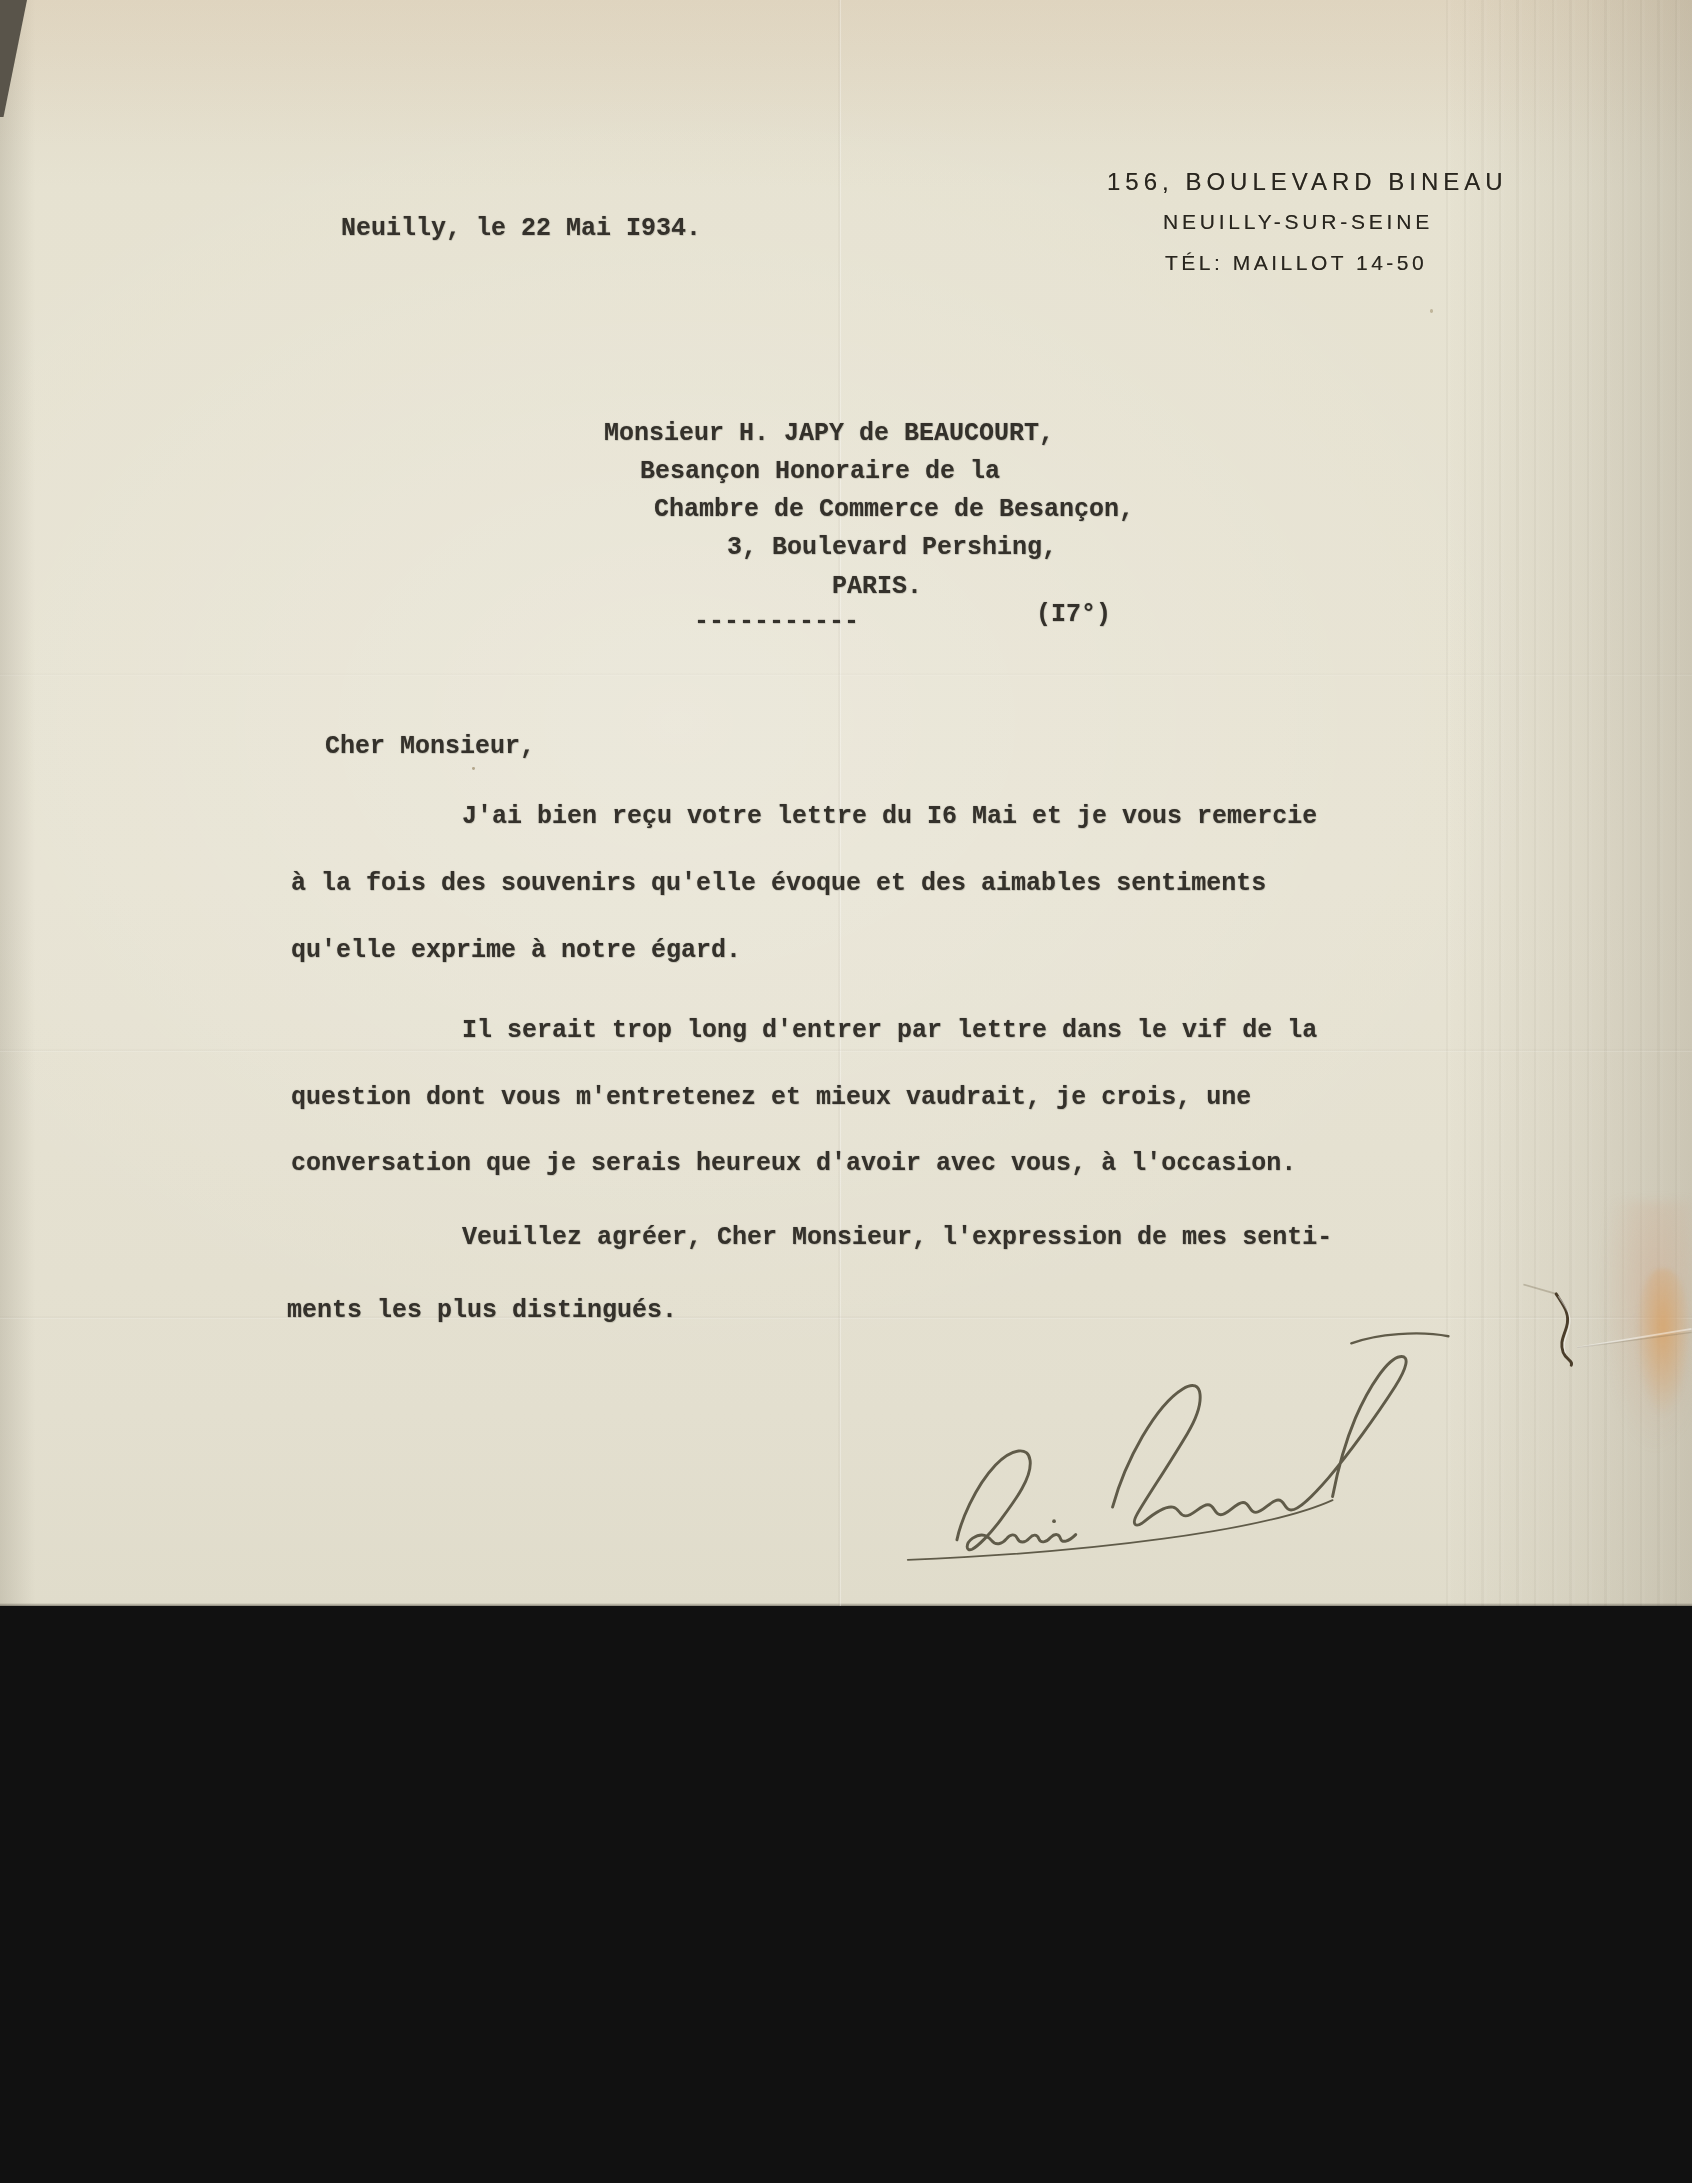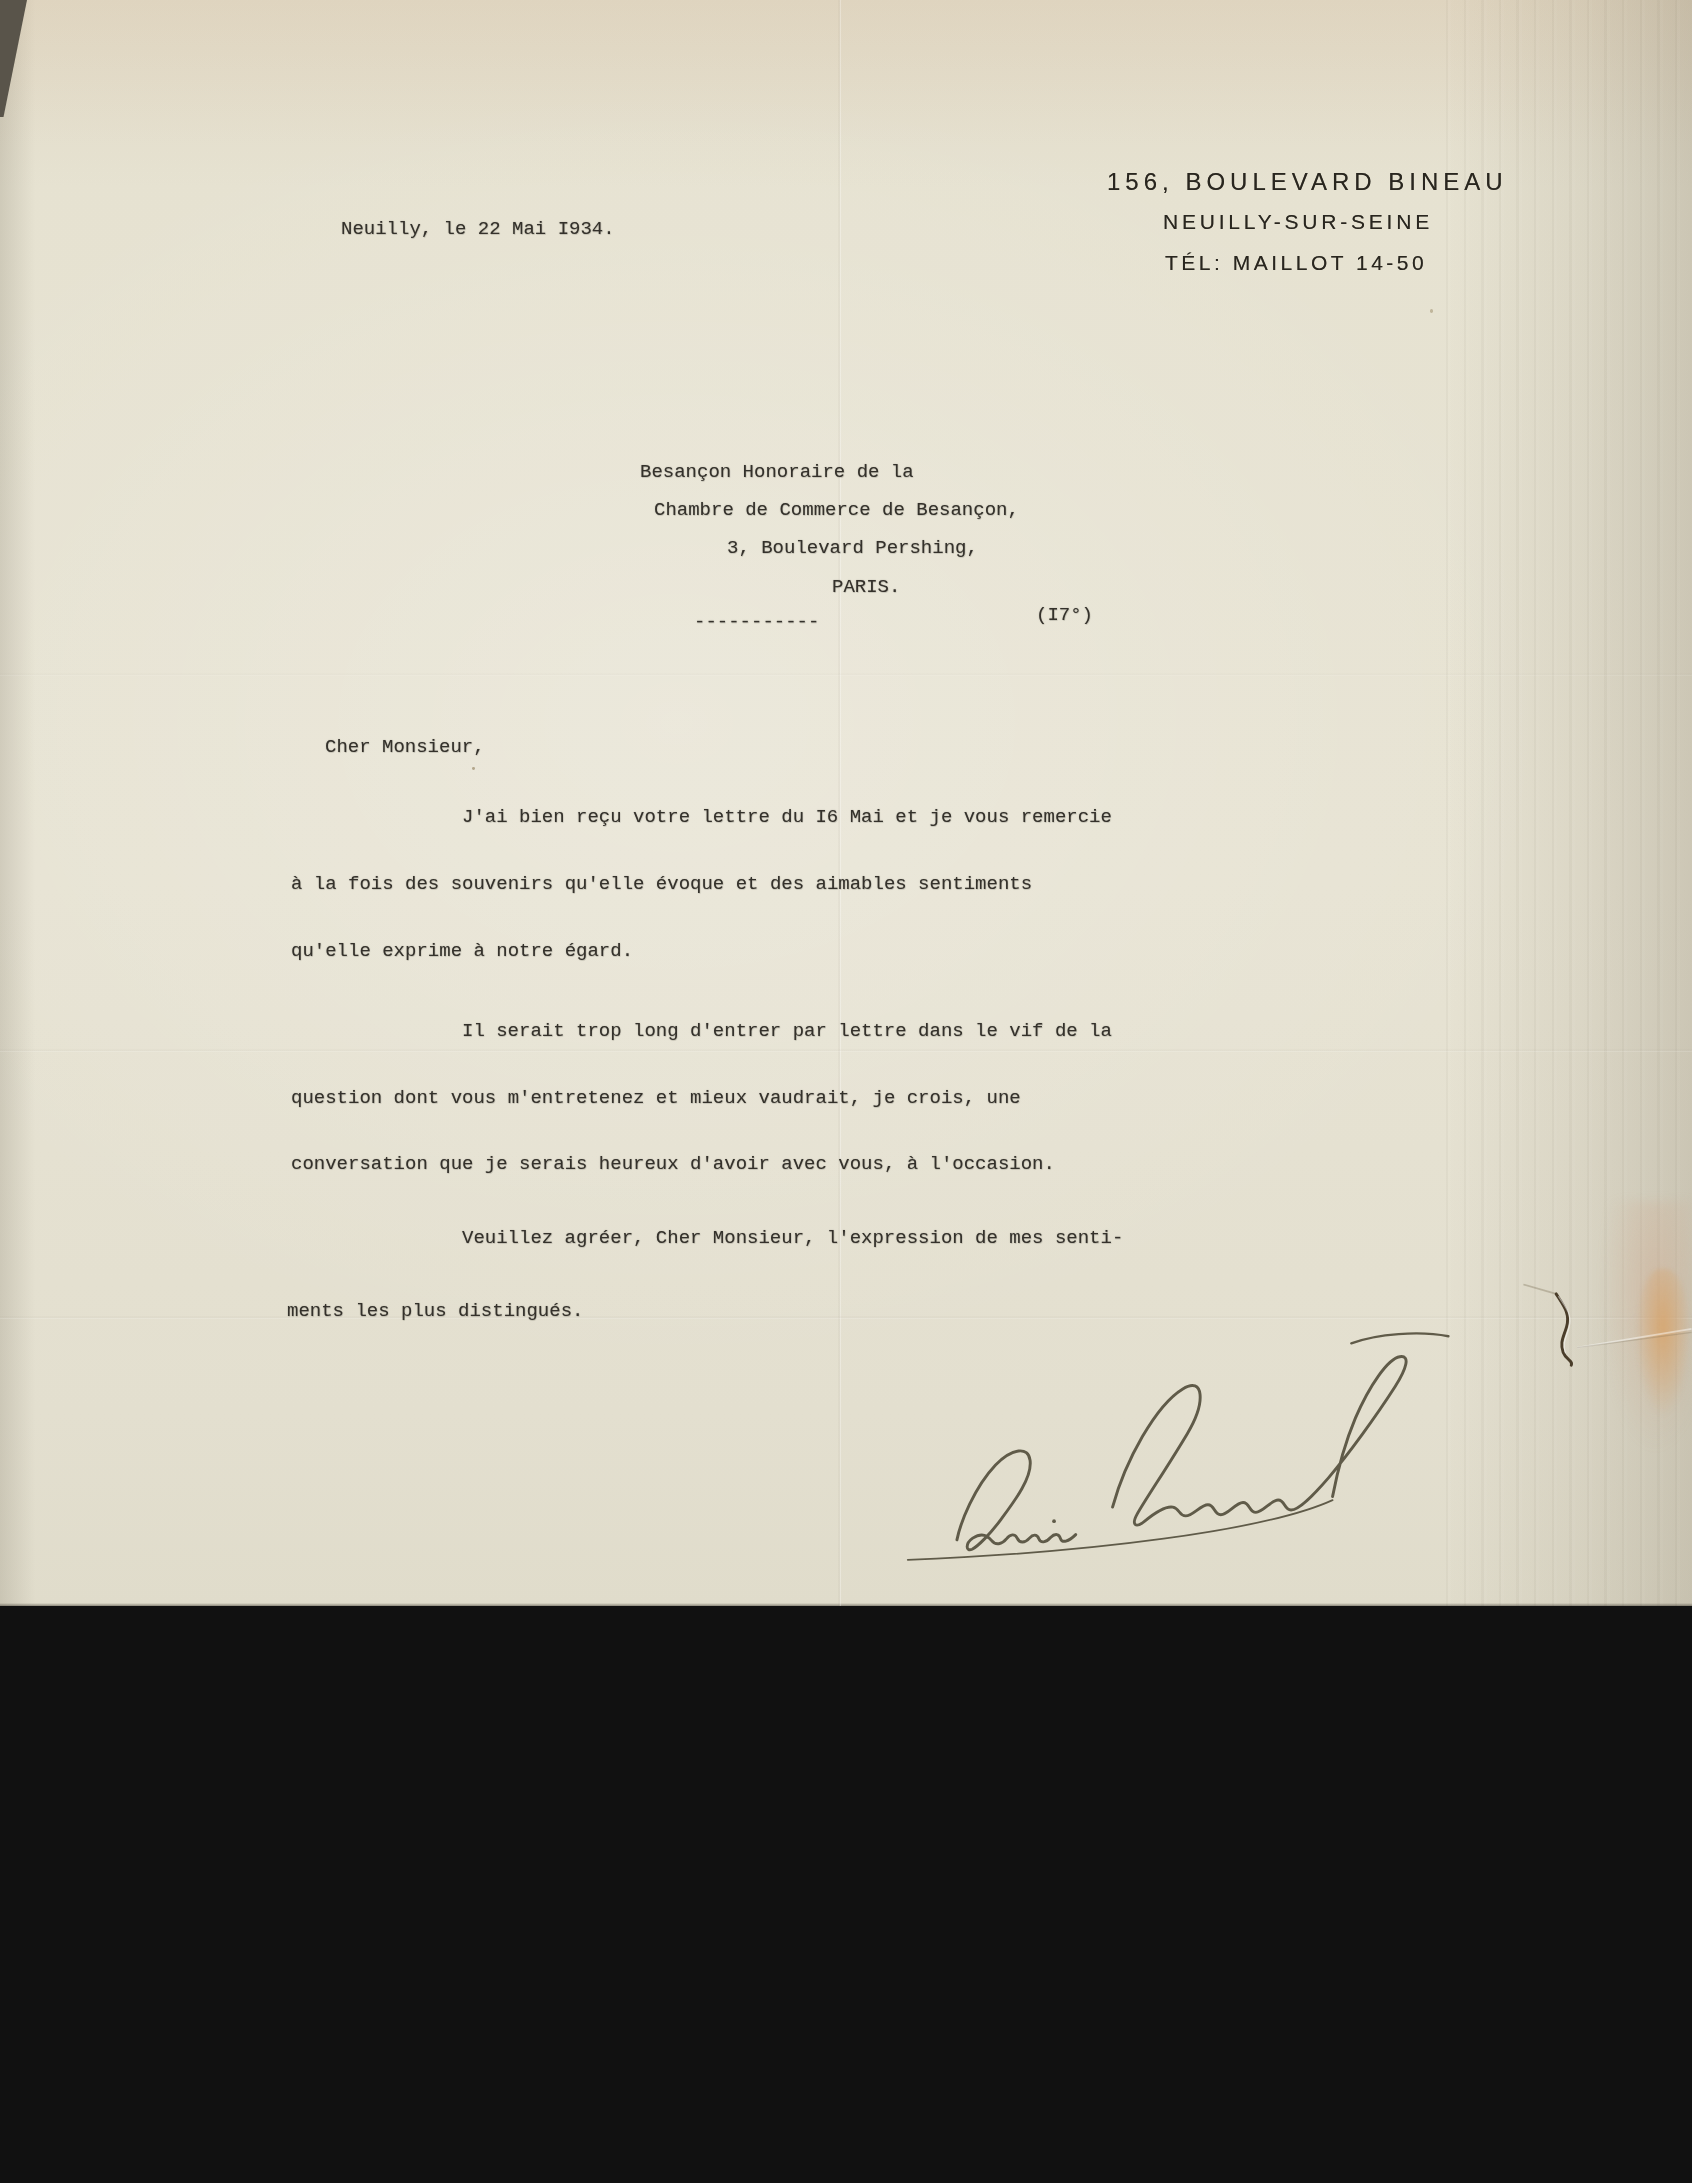--- a/index.html
+++ b/index.html
@@ -58,25 +58,26 @@
     position: absolute; left: 1636px; top: 1269px; width: 54px; height: 146px;
     background: radial-gradient(ellipse at 50% 40%, rgba(216,161,99,0.75), rgba(216,161,99,0) 72%);
     border-radius: 45%;
     filter: blur(2.3px);
   }
   .speck { position: absolute; border-radius: 50%; }
   
   .typed {
     position: absolute;
     font-family: "Liberation Mono", monospace;
-    font-size: 19px;
+    font-size: 25px;
     line-height: 34px;
     color: #34312b;
     white-space: pre;
     text-shadow: 0 0 1.2px rgba(52,49,43,0.40), 0.6px 0.6px 0 rgba(52,49,43,0.12);
+    font-weight: bold;
   }
   .printed {
     position: absolute;
     font-family: "Liberation Sans", sans-serif;
     color: #29261f;
     white-space: pre;
     text-shadow: 0 0 0.6px rgba(41,38,31,0.55);
   }
   .lh1 { left: 1107px; top: 168px; font-size: 24px; letter-spacing: 5px; }
   .lh2 { left: 1163px; top: 210px; font-size: 21px; letter-spacing: 3.8px; }
@@ -107,20 +108,21 @@
   <div class="speck" style="left:403px; top:2142px; width:3.5px; height:5.9px; background:#6b5b3e;"></div>
   <div class="speck" style="left:472px; top:767px; width:2.9px; height:2.9px; background:#8d7c58; opacity:.6;"></div>
   <div class="speck" style="left:1430px; top:309px; width:2.9px; height:3.5px; background:#9a8a66; opacity:.5;"></div>
 
   <div class="printed lh1">156, BOULEVARD BINEAU</div>
   <div class="printed lh2">NEUILLY-SUR-SEINE</div>
   <div class="printed lh3">TÉL: MAILLOT 14-50</div>
 
   <div class="typed" style="left:341px; top:212px;">Neuilly, le 22 Mai I934.</div>
 
+  <div class="typed" style="left:604px; top:417px;">Monsieur H. JAPY de BEAUCOURT,</div>
   <div class="typed" style="left:640px; top:455px;">Besançon Honoraire de la</div>
   <div class="typed" style="left:654px; top:493px;">Chambre de Commerce de Besançon,</div>
   <div class="typed" style="left:727px; top:531px;">3, Boulevard Pershing,</div>
   <div class="typed" style="left:832px; top:570px;">PARIS.</div>
   <div class="typed" style="left:694px; top:605px;">-----------</div>
   <div class="typed" style="left:1036px; top:598px;">(I7°)</div>
 
   <div class="typed" style="left:293px; top:730px;margin-left:32px;">Cher Monsieur,</div>
 
   <div class="typed" style="left:462px; top:800px;">J'ai bien reçu votre lettre du I6 Mai et je vous remercie</div>

